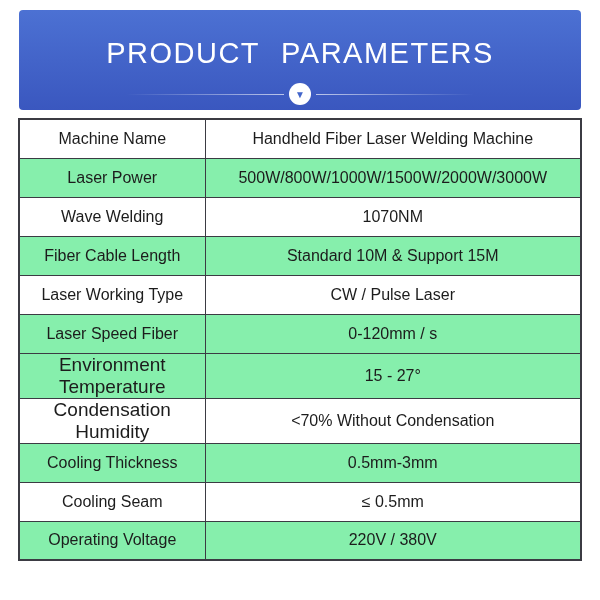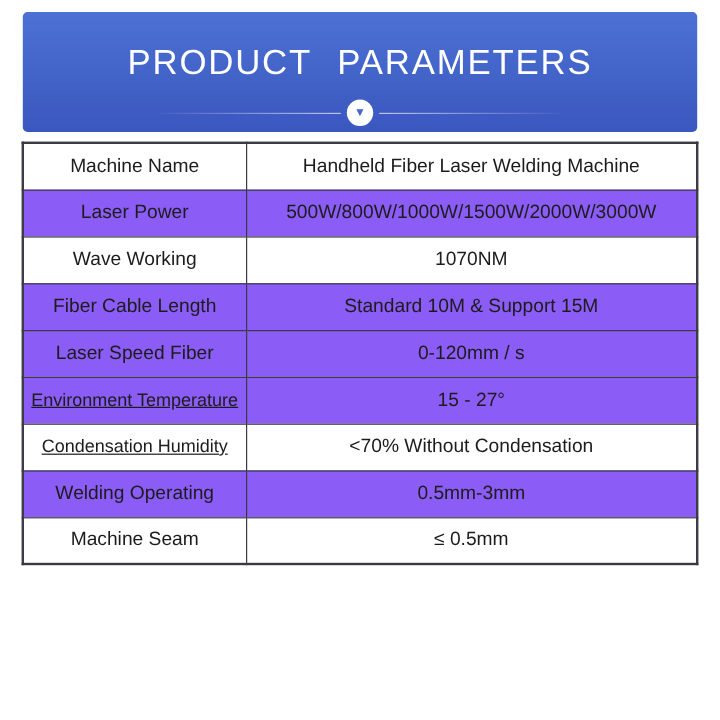--- a/index.html
+++ b/index.html
@@ -92,22 +92,22 @@
   table.params td {
     height: 39px;
     padding: 0 4px;
     text-align: center;
     vertical-align: middle;
     color: #1c1c1c;
     font-size: 16px;
     box-sizing: border-box;
   }
   td.cell-label { width: 186px; }
-  td.cell-label.small { font-size: 15px; text-decoration: underline; }
-  tr.alt td { background: #8b5cf6; }
+  td.cell-label.small { font-size: 19px; }
+  tr.alt td { background: #86efac; }
 </style>
 </head>
 <body>
 
 <div class="page">
 
   <div class="banner">
     <div class="banner-title">PRODUCT PARAMETERS</div>
     <div class="banner-divider">
       <span class="divider-line left"></span>
@@ -122,43 +122,51 @@
     <tbody id="param-tbody">
         <tr>
       <td class="cell-label">Machine Name</td>
       <td class="cell-value">Handheld Fiber Laser Welding Machine</td>
     </tr>
         <tr class="alt">
       <td class="cell-label">Laser Power</td>
       <td class="cell-value">500W/800W/1000W/1500W/2000W/3000W</td>
     </tr>
         <tr>
-      <td class="cell-label">Wave Working</td>
+      <td class="cell-label">Wave Welding</td>
       <td class="cell-value">1070NM</td>
     </tr>
         <tr class="alt">
       <td class="cell-label">Fiber Cable Length</td>
       <td class="cell-value">Standard 10M &amp; Support 15M</td>
+    </tr>
+        <tr>
+      <td class="cell-label">Laser Working Type</td>
+      <td class="cell-value">CW / Pulse Laser</td>
     </tr>
         <tr class="alt">
       <td class="cell-label">Laser Speed Fiber</td>
       <td class="cell-value">0-120mm / s</td>
     </tr>
         <tr class="alt">
       <td class="cell-label small">Environment Temperature</td>
       <td class="cell-value">15 - 27°</td>
     </tr>
         <tr>
       <td class="cell-label small">Condensation Humidity</td>
       <td class="cell-value">&lt;70% Without Condensation</td>
     </tr>
         <tr class="alt">
-      <td class="cell-label">Welding Operating</td>
+      <td class="cell-label">Cooling Thickness</td>
       <td class="cell-value">0.5mm-3mm</td>
     </tr>
         <tr>
-      <td class="cell-label">Machine Seam</td>
+      <td class="cell-label">Cooling Seam</td>
       <td class="cell-value">≤ 0.5mm</td>
+    </tr>
+        <tr class="alt">
+      <td class="cell-label">Operating Voltage</td>
+      <td class="cell-value">220V / 380V</td>
     </tr>
       </tbody>
   </table>
 
 </div>
 
 </body></html>

